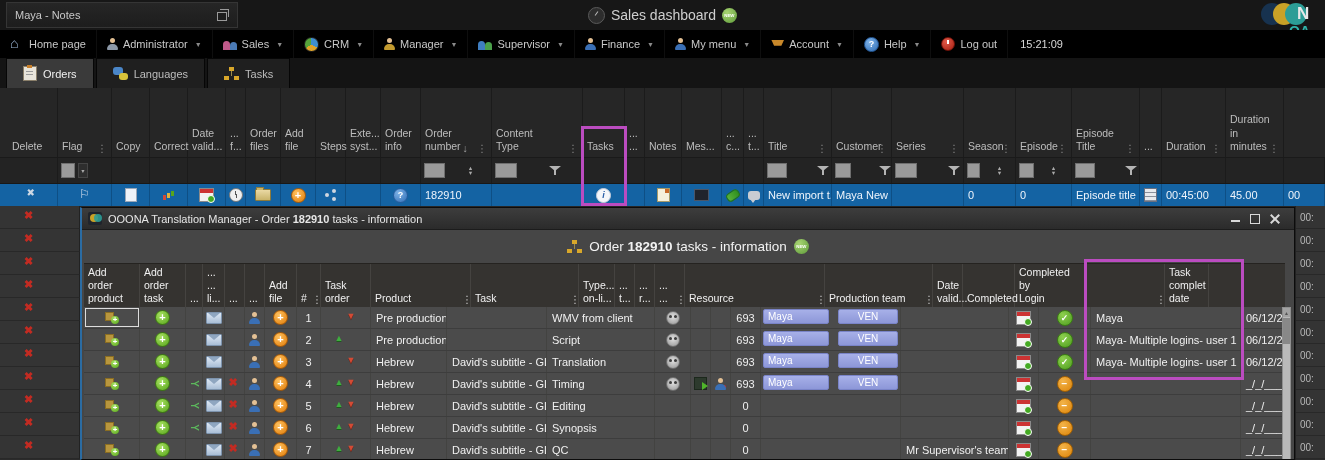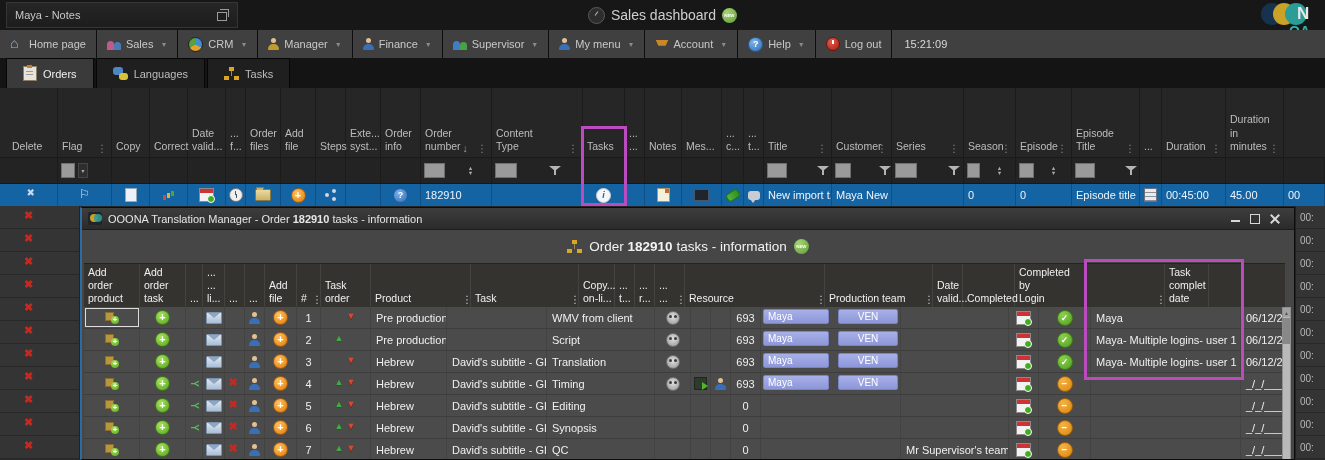--- a/index.html
+++ b/index.html
@@ -17,21 +17,21 @@
   .badge-txt{font-size:8px;color:#fff;transform:scale(.55);font-weight:bold;letter-spacing:0;}
   .brand{position:absolute;right:-16px;top:1px;width:80px;}
   .brand-circles{position:relative;height:30px;}
   .bc{position:absolute;width:22px;height:22px;border-radius:50%;top:2px;}
   .bc1{left:0;background:#17324f;}
   .bc2{left:12px;background:#c9a227;}
   .bc3{left:24px;background:#2c9d96;}
   .brand-n{position:absolute;left:36px;top:3px;font-weight:bold;font-size:17px;color:#e8e8e8;}
   .brand-qa{position:absolute;left:28px;top:22px;font-weight:bold;font-size:14px;color:#2fb3a9;}
   
-  .menubar{left:0;top:30px;width:1325px;height:28px;background:#404040;border-bottom:1px solid #0a0a0a;display:flex;align-items:stretch;}
+  .menubar{left:0;top:30px;width:1325px;height:28px;background:#000000;border-bottom:1px solid #0a0a0a;display:flex;align-items:stretch;}
   .mitem{display:flex;align-items:center;gap:5px;padding:0 10px;border-right:1px solid #0e0e0e;color:#c8c8c8;cursor:default;}
   .mtime{display:flex;align-items:center;padding:0 12px;color:#d8d8d8;}
   .arr{font-size:7px;color:#8a8a8a;margin-left:2px;}
   .mi{position:relative;display:inline-block;width:14px;height:13px;}
   .ic-home::after{content:"⌂";position:absolute;left:0;top:-3px;font-size:14px;color:#9db8d8;}
   .ic-person{position:relative;display:inline-block;width:11px;height:12px;}
   .ic-person::before{content:"";position:absolute;top:0;left:3px;width:5px;height:5px;border-radius:50%;background:#e3c094;}
   .ic-person::after{content:"";position:absolute;bottom:0;left:0;width:11px;height:6px;border-radius:5px 5px 1px 1px;background:#3a6fb5;}
   .ic-person.gray::after{background:#8d99a8;}
   .ic-person.gold::after{background:#c39a2e;}
@@ -210,42 +210,47 @@
       <div class="brand-qa">QA</div>
     </div>
   </div>
 
   <div class="abs menubar">
     <div class="mitem">
         <span class="mi ic-home"></span>
         <span>Home page</span>
       </div>
     <div class="mitem">
+        <span class="ic-person gray"></span>
+        <span>Administrator</span>
+        <span class="arr">▼</span>
+      </div>
+    <div class="mitem">
         <span class="ic-people pink"></span>
         <span>Sales</span>
         <span class="arr">▼</span>
       </div>
     <div class="mitem">
         <span class="ic-crm"></span>
         <span>CRM</span>
         <span class="arr">▼</span>
       </div>
     <div class="mitem">
         <span class="ic-person gold"></span>
         <span>Manager</span>
         <span class="arr">▼</span>
       </div>
     <div class="mitem">
+        <span class="ic-people blue"></span>
+        <span>Supervisor</span>
+        <span class="arr">▼</span>
+      </div>
+    <div class="mitem">
         <span class="ic-person"></span>
         <span>Finance</span>
-        <span class="arr">▼</span>
-      </div>
-    <div class="mitem">
-        <span class="ic-people blue"></span>
-        <span>Supervisor</span>
         <span class="arr">▼</span>
       </div>
     <div class="mitem">
         <span class="ic-person"></span>
         <span>My menu</span>
         <span class="arr">▼</span>
       </div>
     <div class="mitem">
         <span class="ic-cart"></span>
         <span>Account</span>
@@ -907,21 +912,21 @@
           <span class="mcol-label">Product</span>
           <span class="mcol-menu"></span>
         </div>
 
         <div class="mcol m12">
           <span class="mcol-label">Task</span>
           <span class="mcol-menu"></span>
         </div>
 
         <div class="mcol m13">
-          <span class="mcol-label">Copy...
+          <span class="mcol-label">Type...
 on-li...</span>
 
         </div>
 
         <div class="mcol m14">
           <span class="mcol-label">...
 t...</span>
 
         </div>
 

